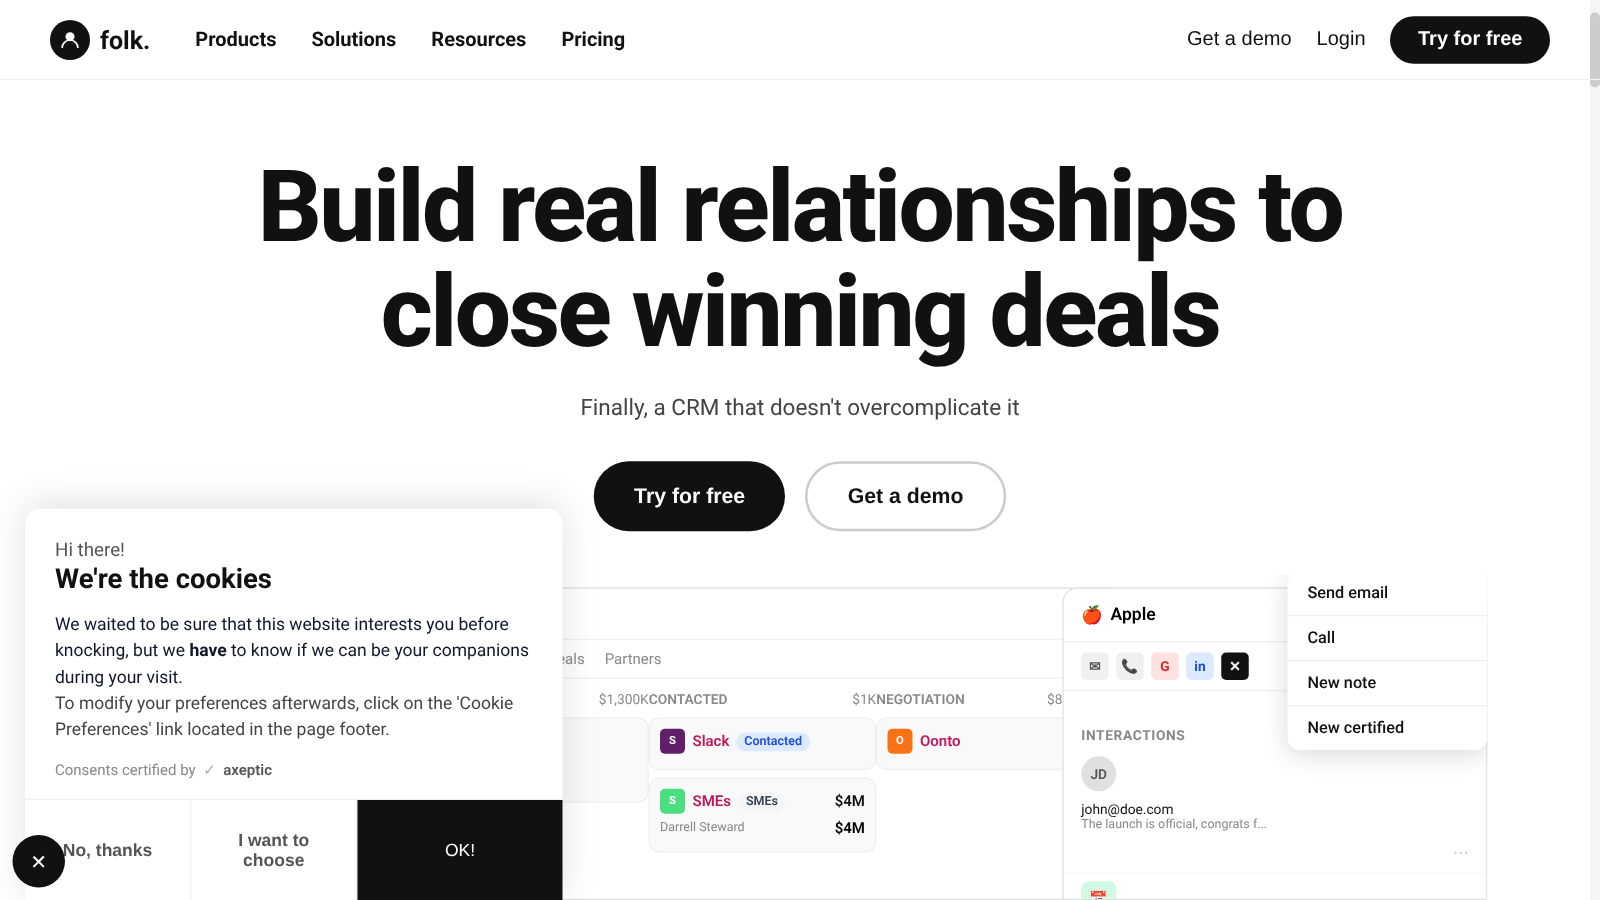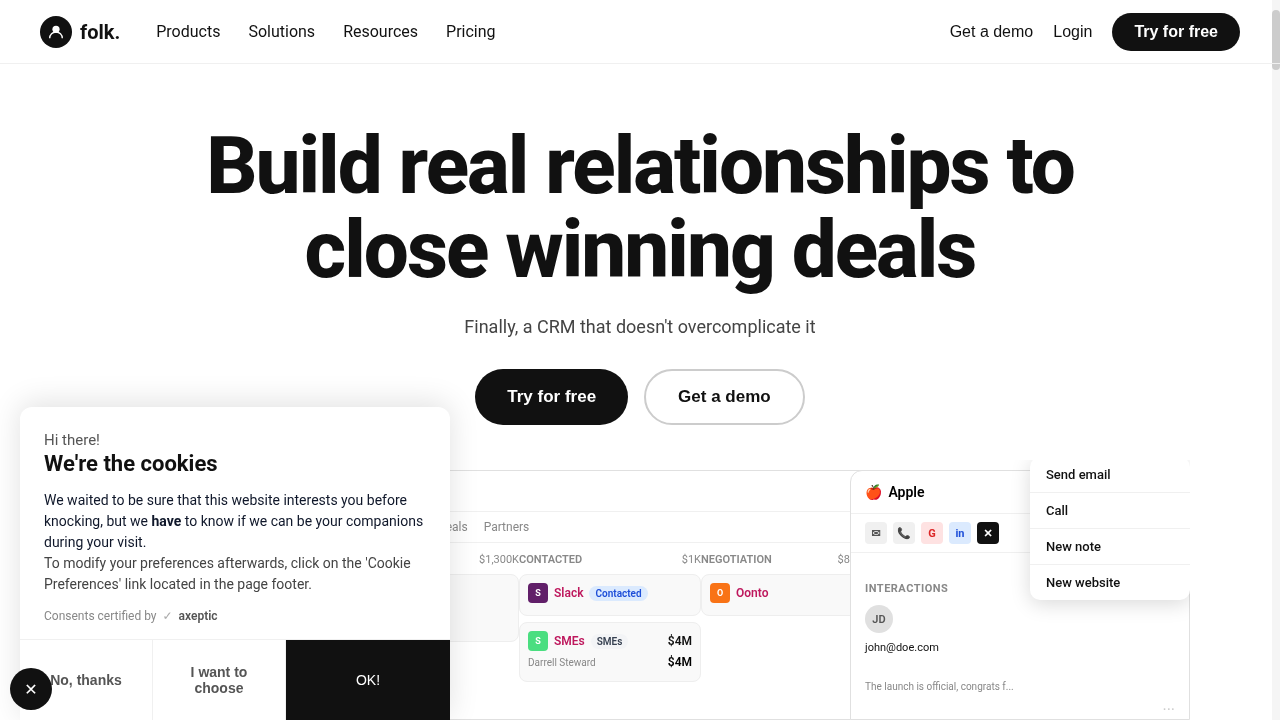--- a/index.html
+++ b/index.html
@@ -52,21 +52,21 @@
     }
     .nav-links {
       display: flex;
       gap: 28px;
       list-style: none;
     }
     .nav-links a {
       text-decoration: none;
       color: #111;
       font-size: 16px;
-      font-weight: 400;
+      font-weight: 700;
     }
     .navbar-right {
       display: flex;
       align-items: center;
       gap: 20px;
     }
     .btn-demo {
       background: none;
       border: none;
       font-size: 16px;
@@ -445,21 +445,20 @@
       font-weight: 600;
       color: #555;
     }
     .interaction-text {
       font-size: 11px;
       color: #111;
     }
     .interaction-sub {
       font-size: 10px;
       color: #888;
-      margin-top: 27px;
     }
     .interaction-more {
       margin-left: auto;
       font-size: 16px;
       color: #ccc;
       cursor: pointer;
     }
     .interaction-green {
       width: 28px; height: 28px;
       border-radius: 6px;
@@ -774,21 +773,21 @@
         <div class="interaction-sub">20 Apr, 2024</div>
       </div>
     </div>
   </div>
 
   <div class="context-menu">
 
     <div class="context-item">Send email</div>
     <div class="context-item">Call</div>
     <div class="context-item">New note</div>
-    <div class="context-item">New website</div>
+    <div class="context-item">New certified</div>
   </div>
 </div>
 
 <div class="cookie-banner">
   <p class="cookie-hi">Hi there!</p>
   <h2 class="cookie-title">We're the cookies</h2>
   <p class="cookie-body">
     <span>We waited to be sure that this website interests you before knocking, but we </span><strong>have</strong><span> to know if we can be your companions during your visit.</span>
   </p>
   <p class="cookie-modify">To modify your preferences afterwards, click on the 'Cookie Preferences' link located in the page footer.</p>

